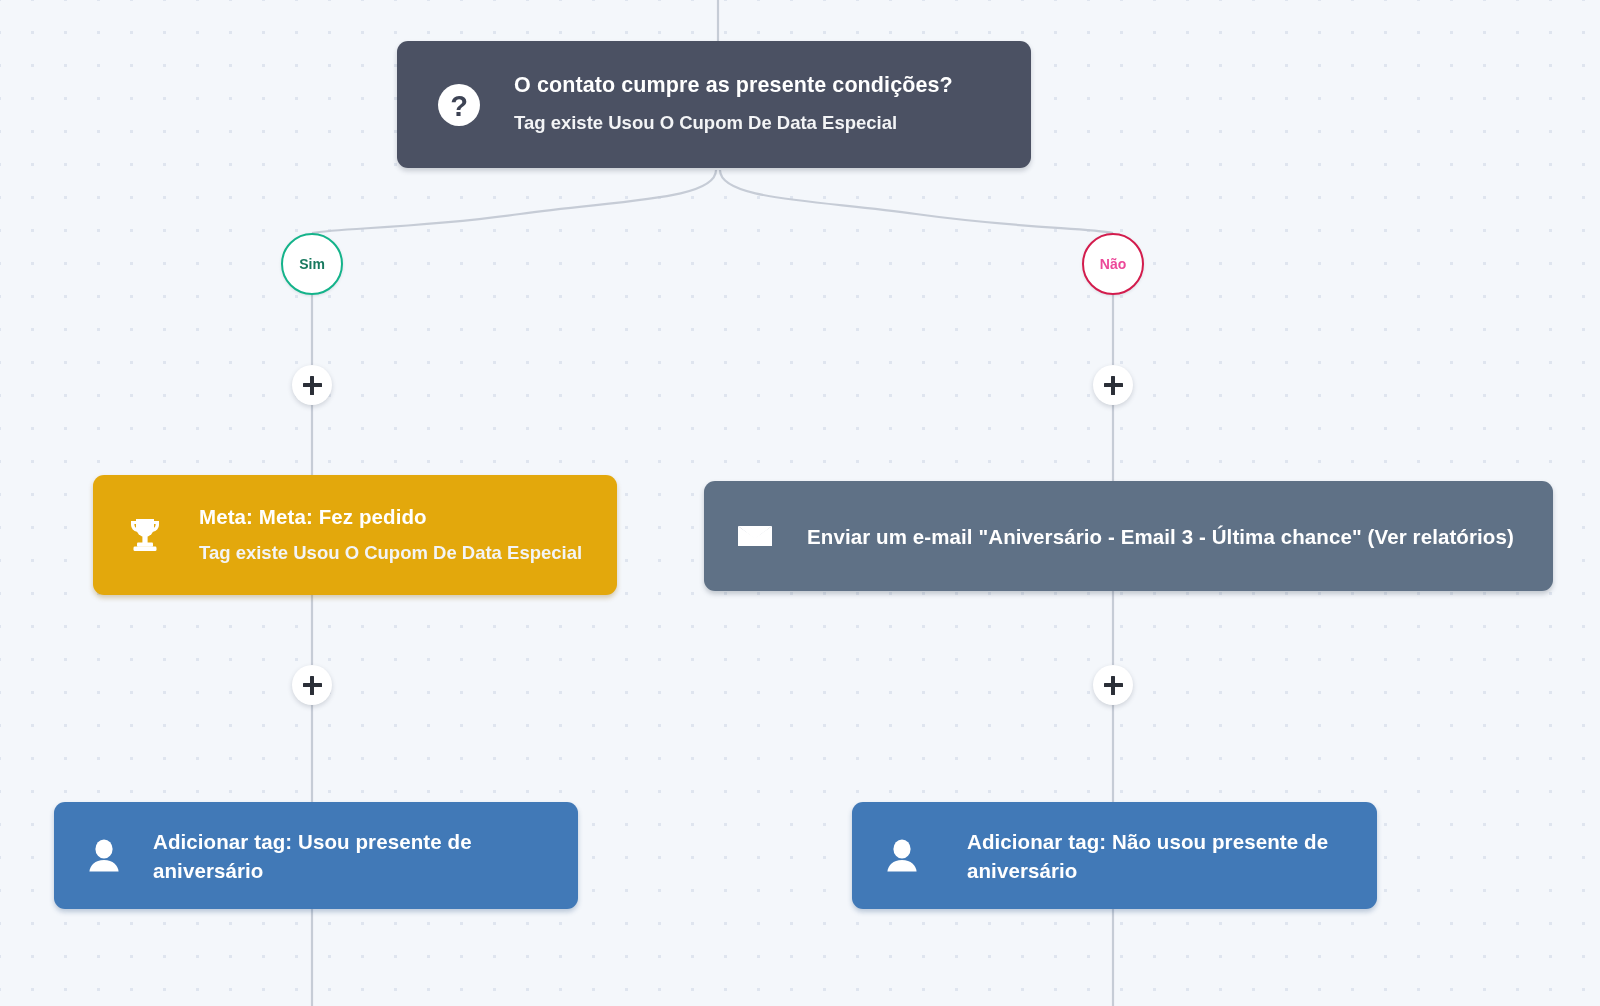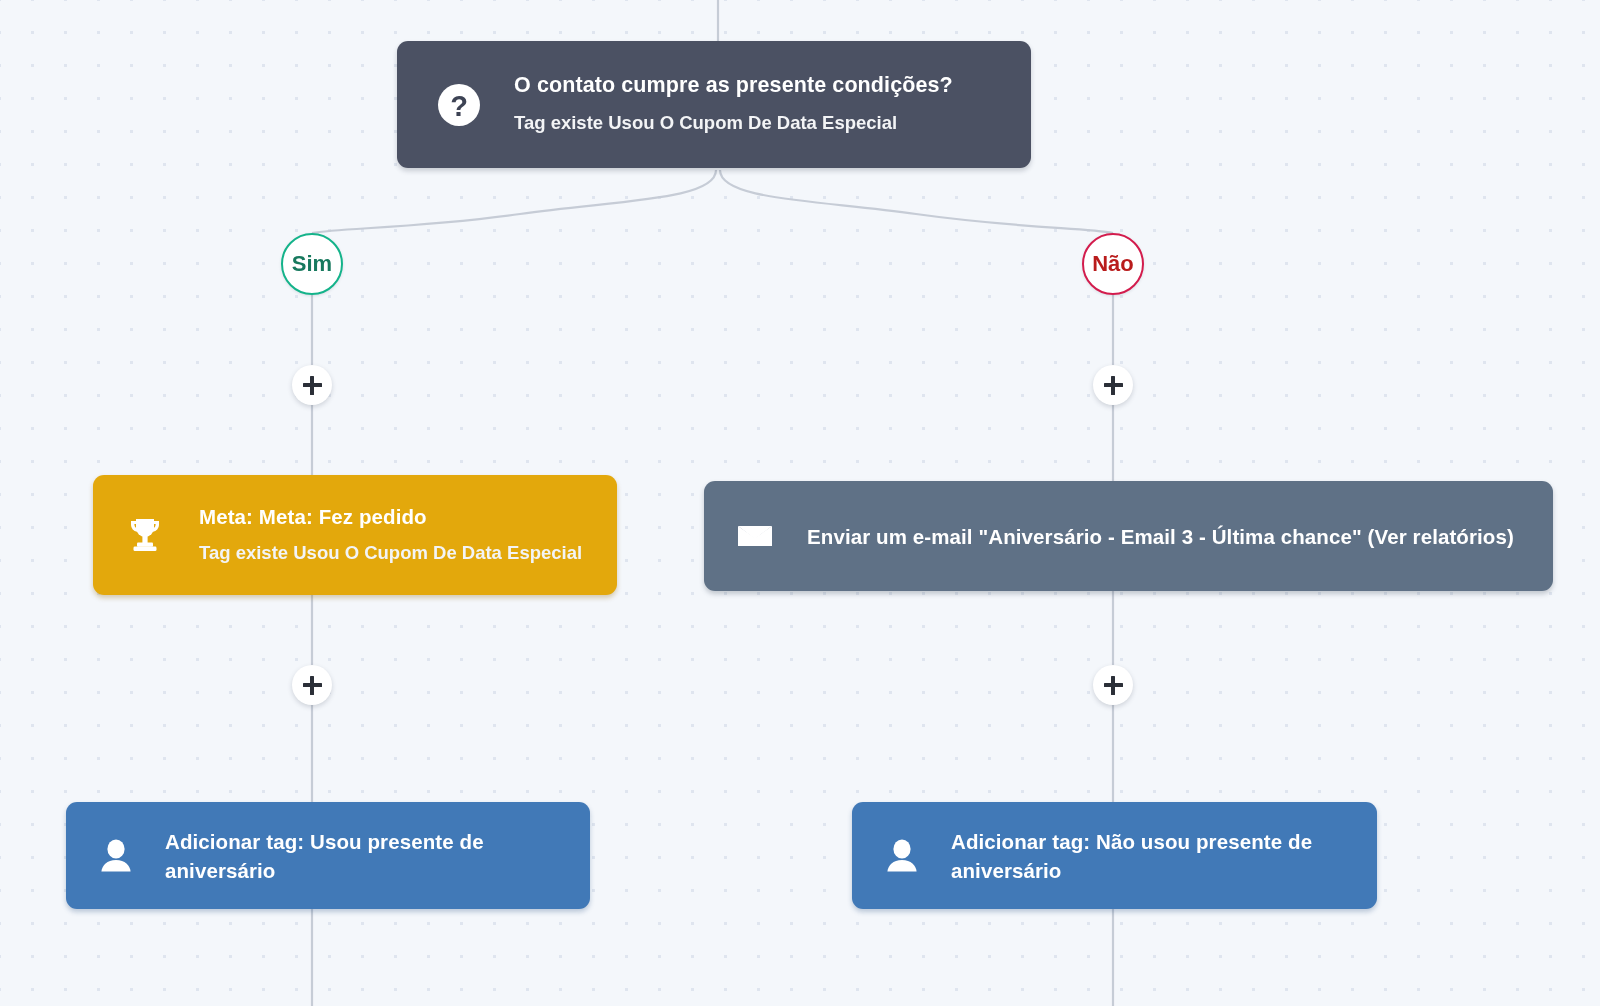--- a/index.html
+++ b/index.html
@@ -112,49 +112,49 @@
   
   .node-tag {
     background: #4179b7;
     height: 107px;
     padding: 0 16px 0 22px;
     box-shadow: 0 3px 5px rgba(40, 80, 130, 0.28);
   }
   .node-tag .node-icon { width: 56px; }
   .node-tag .node-body { padding-left: 21px; }
   .node-tag .node-title { font-size: 20.5px; line-height: 29px; }
-  #node-tag-left  { left: 54px;  top: 802px; width: 524px; margin-left: 12px; }
-  #node-tag-right { left: 852px; top: 802px; width: 525px; }
+  #node-tag-left  { left: 54px;  top: 802px; width: 524px; }
+  #node-tag-right { left: 852px; top: 802px; width: 525px; gap: 16px; }
 
   
   .branch {
     position: absolute;
     width: 62px;
     height: 62px;
     border-radius: 50%;
     background: #ffffff;
     box-sizing: border-box;
     display: flex;
     align-items: center;
     justify-content: center;
-    font-size: 22px;
+    font-size: 14px;
     font-weight: bold;
     box-shadow: 0 1px 3px rgba(60, 70, 90, 0.14);
   }
   #branch-yes {
     left: 281px;
     top: 233px;
     border: 2.6px solid #14b38a;
     color: #17795e;
   }
   #branch-no {
     left: 1082px;
     top: 233px;
     border: 2.6px solid #d31c4d;
-    color: #b91c1c;
+    color: #ec4899;
   }
 
   
   .plus-btn {
     position: absolute;
     width: 40px;
     height: 40px;
     border-radius: 50%;
     background: #ffffff;
     box-shadow: 0 2px 5px rgba(55, 65, 85, 0.2);

